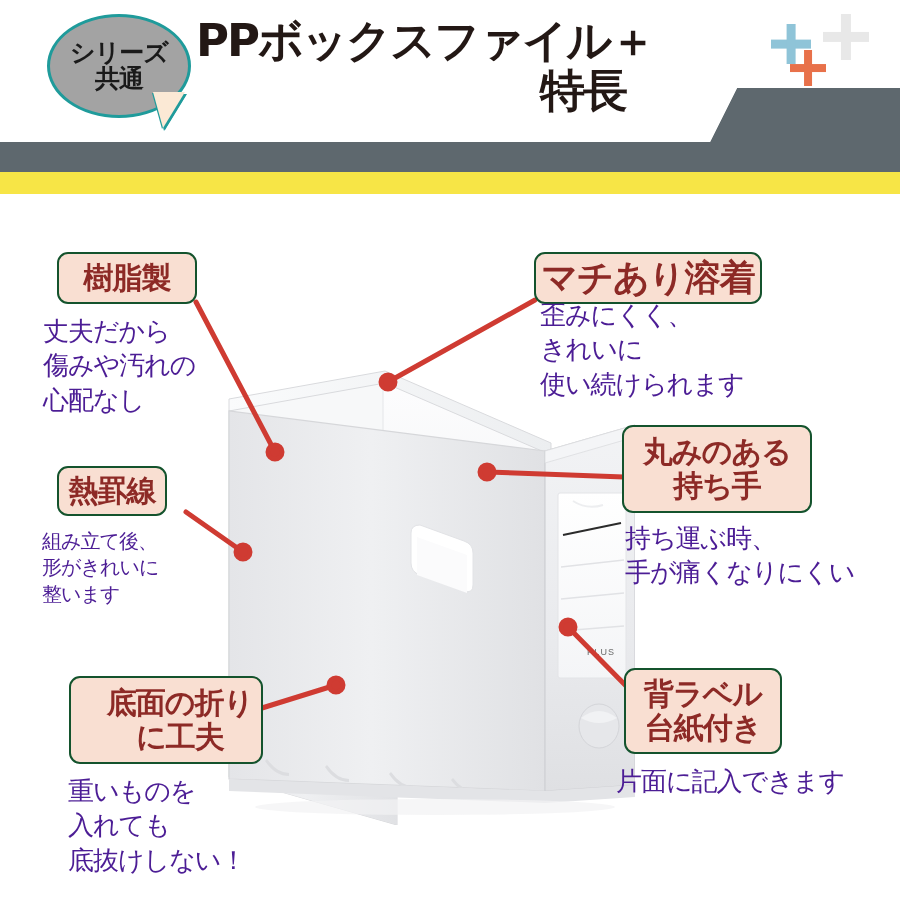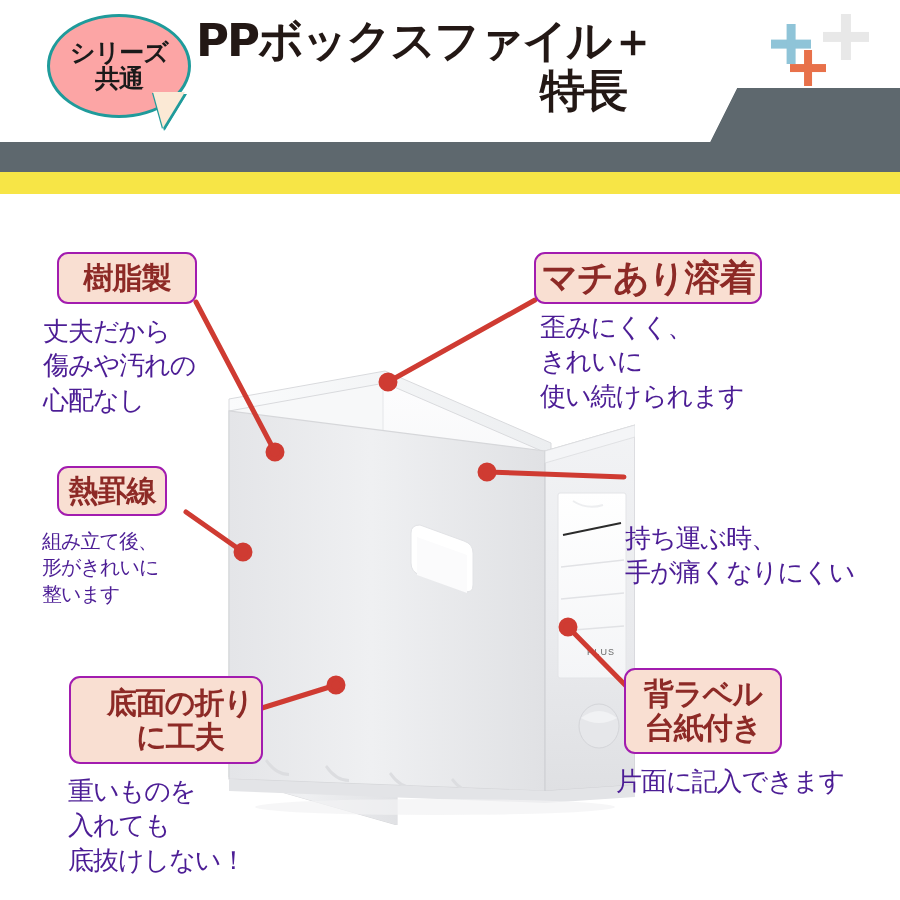--- a/index.html
+++ b/index.html
@@ -24,21 +24,21 @@
     position:absolute;left:0;top:172px;width:900px;height:22px;
     background:#f7e546;
   }
   .hdr-white{
     position:absolute;left:0;top:0;width:900px;height:142px;background:#ffffff;
     clip-path:polygon(0 0,900px 0,900px 88px,737px 88px,710px 142px,0 142px);
   }
 
   .bubble{
     position:absolute;left:47px;top:14px;width:144px;height:104px;
-    background:#fca5a5;border:3px solid #1f9b9b;
+    background:#a3a3a3;border:3px solid #1f9b9b;
     border-radius:50% / 50%;
     box-sizing:border-box;
     display:flex;flex-direction:column;align-items:center;justify-content:center;
     z-index:4;
   }
   .bubble-tail{
     position:absolute;left:153px;top:92px;width:0;height:0;
     border-left:10px solid transparent;
     border-right:22px solid transparent;
     border-top:36px solid #fbe9d5;
@@ -68,21 +68,21 @@
   .pm::before{left:0;top:50%;width:100%;height:22%;transform:translateY(-50%);}
   .pm::after{top:0;left:50%;height:100%;width:22%;transform:translateX(-50%);}
 
   
   .product{position:absolute;left:215px;top:355px;width:420px;height:470px;z-index:1;}
 
   
   .chip{
     position:absolute;
     background:#f9dfd2;
-    border:2px solid #a21caf;
+    border:2px solid #14532d;
     border-radius:11px;
     color:#8d2a26;
     font-weight:700;
     font-family:"DejaVu Sans","Liberation Sans",sans-serif;
     display:flex;align-items:center;justify-content:center;
     text-align:center;line-height:1.12;
     letter-spacing:-1px;
     box-sizing:border-box;
     z-index:6;
   }
@@ -229,31 +229,35 @@
   <div class="chip" style="left:57px;top:252px;width:140px;height:52px;font-size:30px;">
     <span>樹脂製</span>
   </div>
   <div class="desc" style="left:43px;top:314px;width:240px;font-size:26px;">丈夫だから
 傷みや汚れの
 心配なし</div>
 
   <div class="chip" style="left:534px;top:252px;width:228px;height:52px;font-size:36px;">
     <span>マチあり溶着</span>
   </div>
-  <div class="desc" style="left:540px;top:310px;width:330px;font-size:26px;">歪みにくく、
+  <div class="desc" style="left:540px;top:298px;width:330px;font-size:26px;">歪みにくく、
 きれいに
 使い続けられます</div>
 
   <div class="chip" style="left:57px;top:466px;width:110px;height:50px;font-size:30px;">
     <span>熱罫線</span>
   </div>
   <div class="desc" style="left:42px;top:528px;width:230px;font-size:20px;">組み立て後、
 形がきれいに
 整います</div>
 
+  <div class="chip" style="left:622px;top:425px;width:190px;height:88px;font-size:30px;white-space:pre-line;">
+    <span>丸みのある
+持ち手</span>
+  </div>
   <div class="desc" style="left:625px;top:521px;width:280px;font-size:26px;">持ち運ぶ時、
 手が痛くなりにくい</div>
 
   <div class="chip" style="left:69px;top:676px;width:194px;height:88px;font-size:30px;white-space:pre-line;padding-left:28px;">
     <span>底面の折り
 に工夫</span>
   </div>
   <div class="desc" style="left:68px;top:774px;width:240px;font-size:26px;">重いものを
 入れても
 底抜けしない！</div>

